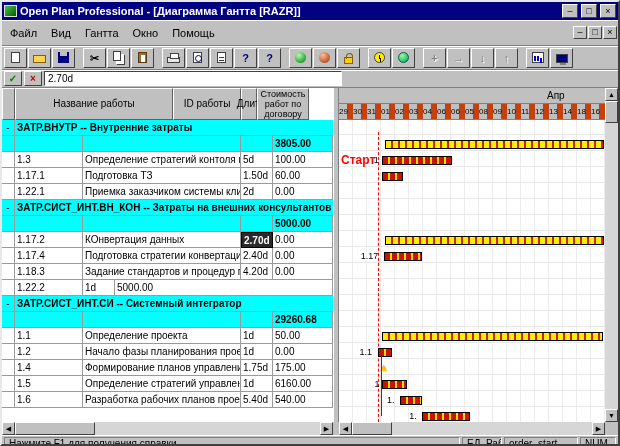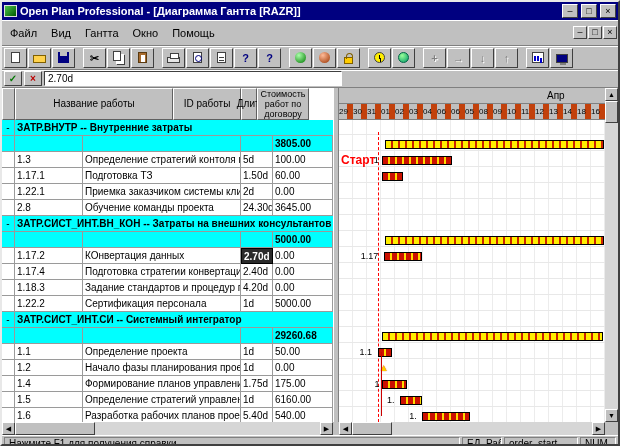--- a/index.html
+++ b/index.html
@@ -266,27 +266,20 @@
             <div class="tcell c-dur">1.50d</div>
             <div class="tcell c-cost">60.00</div>
           </div>
           <div class="trow task">
             <div class="tcell gutter"></div>
             <div class="tcell c-id">1.22.1</div>
             <div class="tcell c-name">Приемка заказчиком системы клиент</div>
             <div class="tcell c-dur">2d</div>
             <div class="tcell c-cost">0.00</div>
           </div>
-          <div class="trow task">
-            <div class="tcell gutter"></div>
-            <div class="tcell c-id">2.8</div>
-            <div class="tcell c-name">Обучение команды проекта</div>
-            <div class="tcell c-dur">24.30d</div>
-            <div class="tcell c-cost">3645.00</div>
-          </div>
           <div class="trow section">
             <div class="tcell gutter">-</div>
             <div class="tcell c-wide">ЗАТР.СИСТ_ИНТ.ВН_КОН -- Затраты на внешних консультантов</div>
           </div>
           <div class="trow total">
             <div class="tcell gutter"></div>
             <div class="tcell c-id"></div>
             <div class="tcell c-name"></div>
             <div class="tcell c-dur"></div>
             <div class="tcell c-cost">5000.00</div>
@@ -308,21 +301,20 @@
           <div class="trow task">
             <div class="tcell gutter"></div>
             <div class="tcell c-id">1.18.3</div>
             <div class="tcell c-name">Задание стандартов и процедур по д</div>
             <div class="tcell c-dur">4.20d</div>
             <div class="tcell c-cost">0.00</div>
           </div>
           <div class="trow task">
             <div class="tcell gutter"></div>
             <div class="tcell c-id">1.22.2</div>
-            <div class="tcell c-name">Сертификация персонала</div>
             <div class="tcell c-dur">1d</div>
             <div class="tcell c-cost">5000.00</div>
           </div>
           <div class="trow section">
             <div class="tcell gutter">-</div>
             <div class="tcell c-wide">ЗАТР.СИСТ_ИНТ.СИ -- Системный интегратор</div>
           </div>
           <div class="trow total">
             <div class="tcell gutter"></div>
             <div class="tcell c-id"></div>

